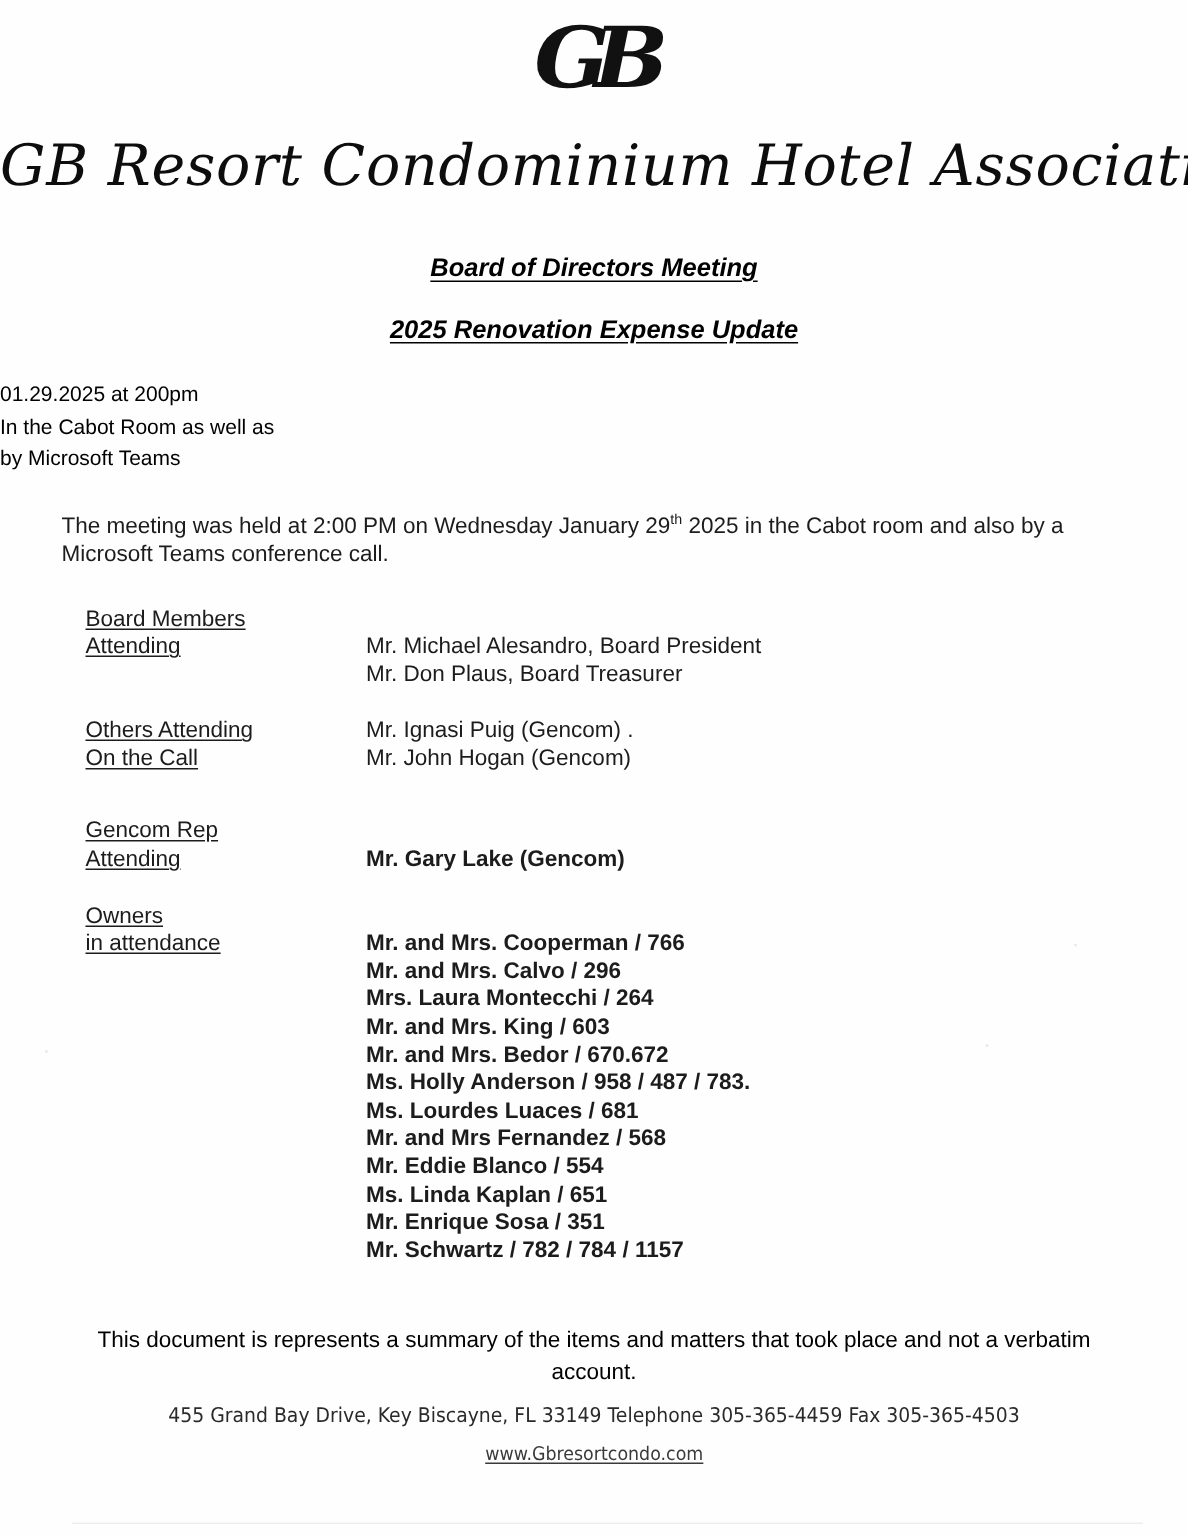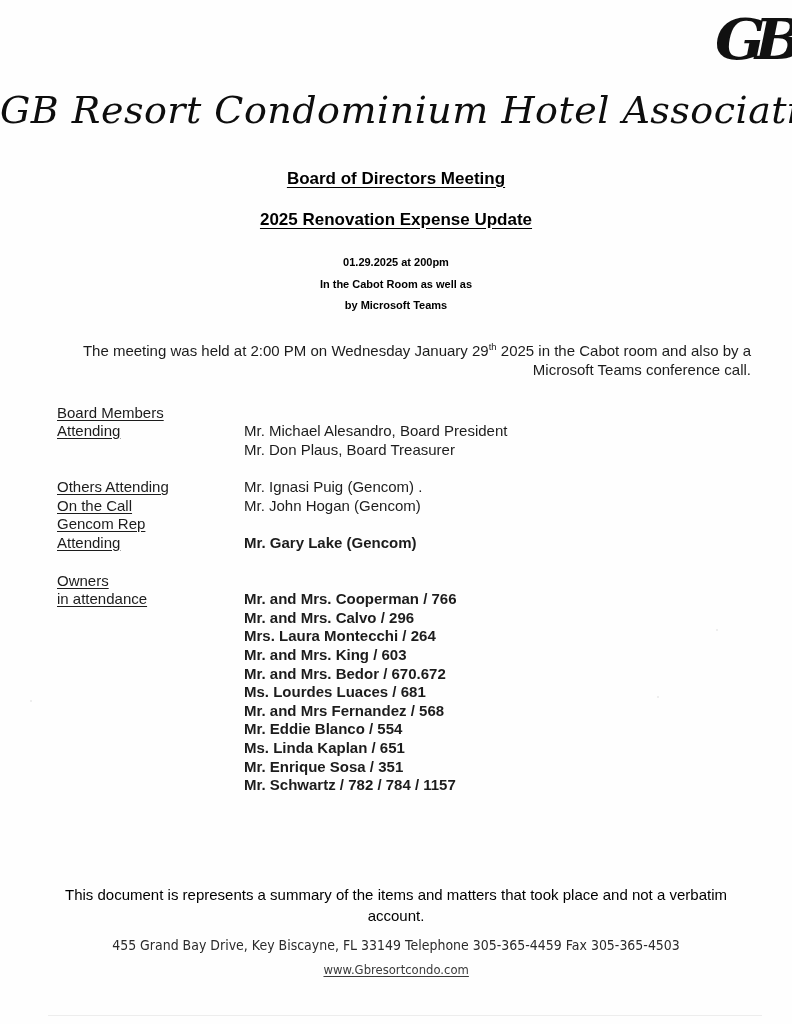--- a/index.html
+++ b/index.html
@@ -19,21 +19,21 @@
   .page {
     position: absolute;
     inset: 0;
     width: 792px;
     height: 1024px;
     background: #fefefe;
   }
 
   
   .monogram-wrap {
-    text-align: right;
+    text-align: center;
     padding-top: 4px;
   }
   .monogram {
     font-family: "DejaVu Serif", serif;
     font-style: italic;
     font-weight: 700;
     font-size: 56px;
     line-height: 70px;
     letter-spacing: -10px;
     color: #111;
@@ -59,40 +59,40 @@
     text-align: center;
   }
   .title-underlined {
     font-size: 17px;
     font-weight: 700;
     line-height: 21px;
     text-decoration: underline;
     text-underline-offset: 3px;
     color: #000;
     display: block;
+    font-style: italic;
   }
   .title-gap {
     height: 20px;
   }
   .meeting-when {
     margin-top: 22px;
-    text-align: center;
-    font-size: 11px;
-    font-weight: 700;
+    font-size: 14px;
+    font-weight: 400;
     line-height: 21.5px;
     color: #000;
   }
 
   
   .intro {
     margin: 24px 41px 0 41px;
     font-size: 15px;
     line-height: 19.5px;
     color: #1c1c1c;
-    text-align: right;
+    text-align: left;
   }
   .intro sup {
     font-size: 9.5px;
     vertical-align: super;
     line-height: 0;
   }
 
   
   .roster {
     margin-top: 24px;
@@ -122,21 +122,21 @@
     font-size: 15px;
     line-height: 18.6px;
     color: #1c1c1c;
   }
   .roster-values div {
     white-space: nowrap;
   }
 
   .row-board   { margin-top: 0; }
   .row-others  { margin-top: 19px; }
-  .row-gencom  { }
+  .row-gencom  { margin-top: 30px; }
   .row-owners  { margin-top: 19px; }
 
   
   .val-offset-1 { padding-top: 18.6px; }
   .val-offset-2 { padding-top: 18.6px; font-weight: bold; }
 
   
   .footer {
     position: absolute;
     left: 0;
@@ -247,20 +247,21 @@
       <div class="roster-label">
         <span class="lbl-line">Owners</span><br>
         <span class="lbl-line">in attendance</span>
       </div>
       <div class="roster-values val-offset-2">
         <div>Mr. and Mrs. Cooperman / 766</div>
         <div>Mr. and Mrs. Calvo / 296</div>
         <div>Mrs. Laura Montecchi / 264</div>
         <div>Mr. and Mrs. King / 603</div>
         <div>Mr. and Mrs. Bedor / 670.672</div>
+        <div>Ms. Holly Anderson / 958 / 487 / 783.</div>
         <div>Ms. Lourdes Luaces / 681</div>
         <div>Mr. and Mrs Fernandez / 568</div>
         <div>Mr. Eddie Blanco / 554</div>
         <div>Ms. Linda Kaplan / 651</div>
         <div>Mr. Enrique Sosa / 351</div>
         <div>Mr. Schwartz / 782 / 784 / 1157</div>
       </div>
     </div>
 
   </div>

